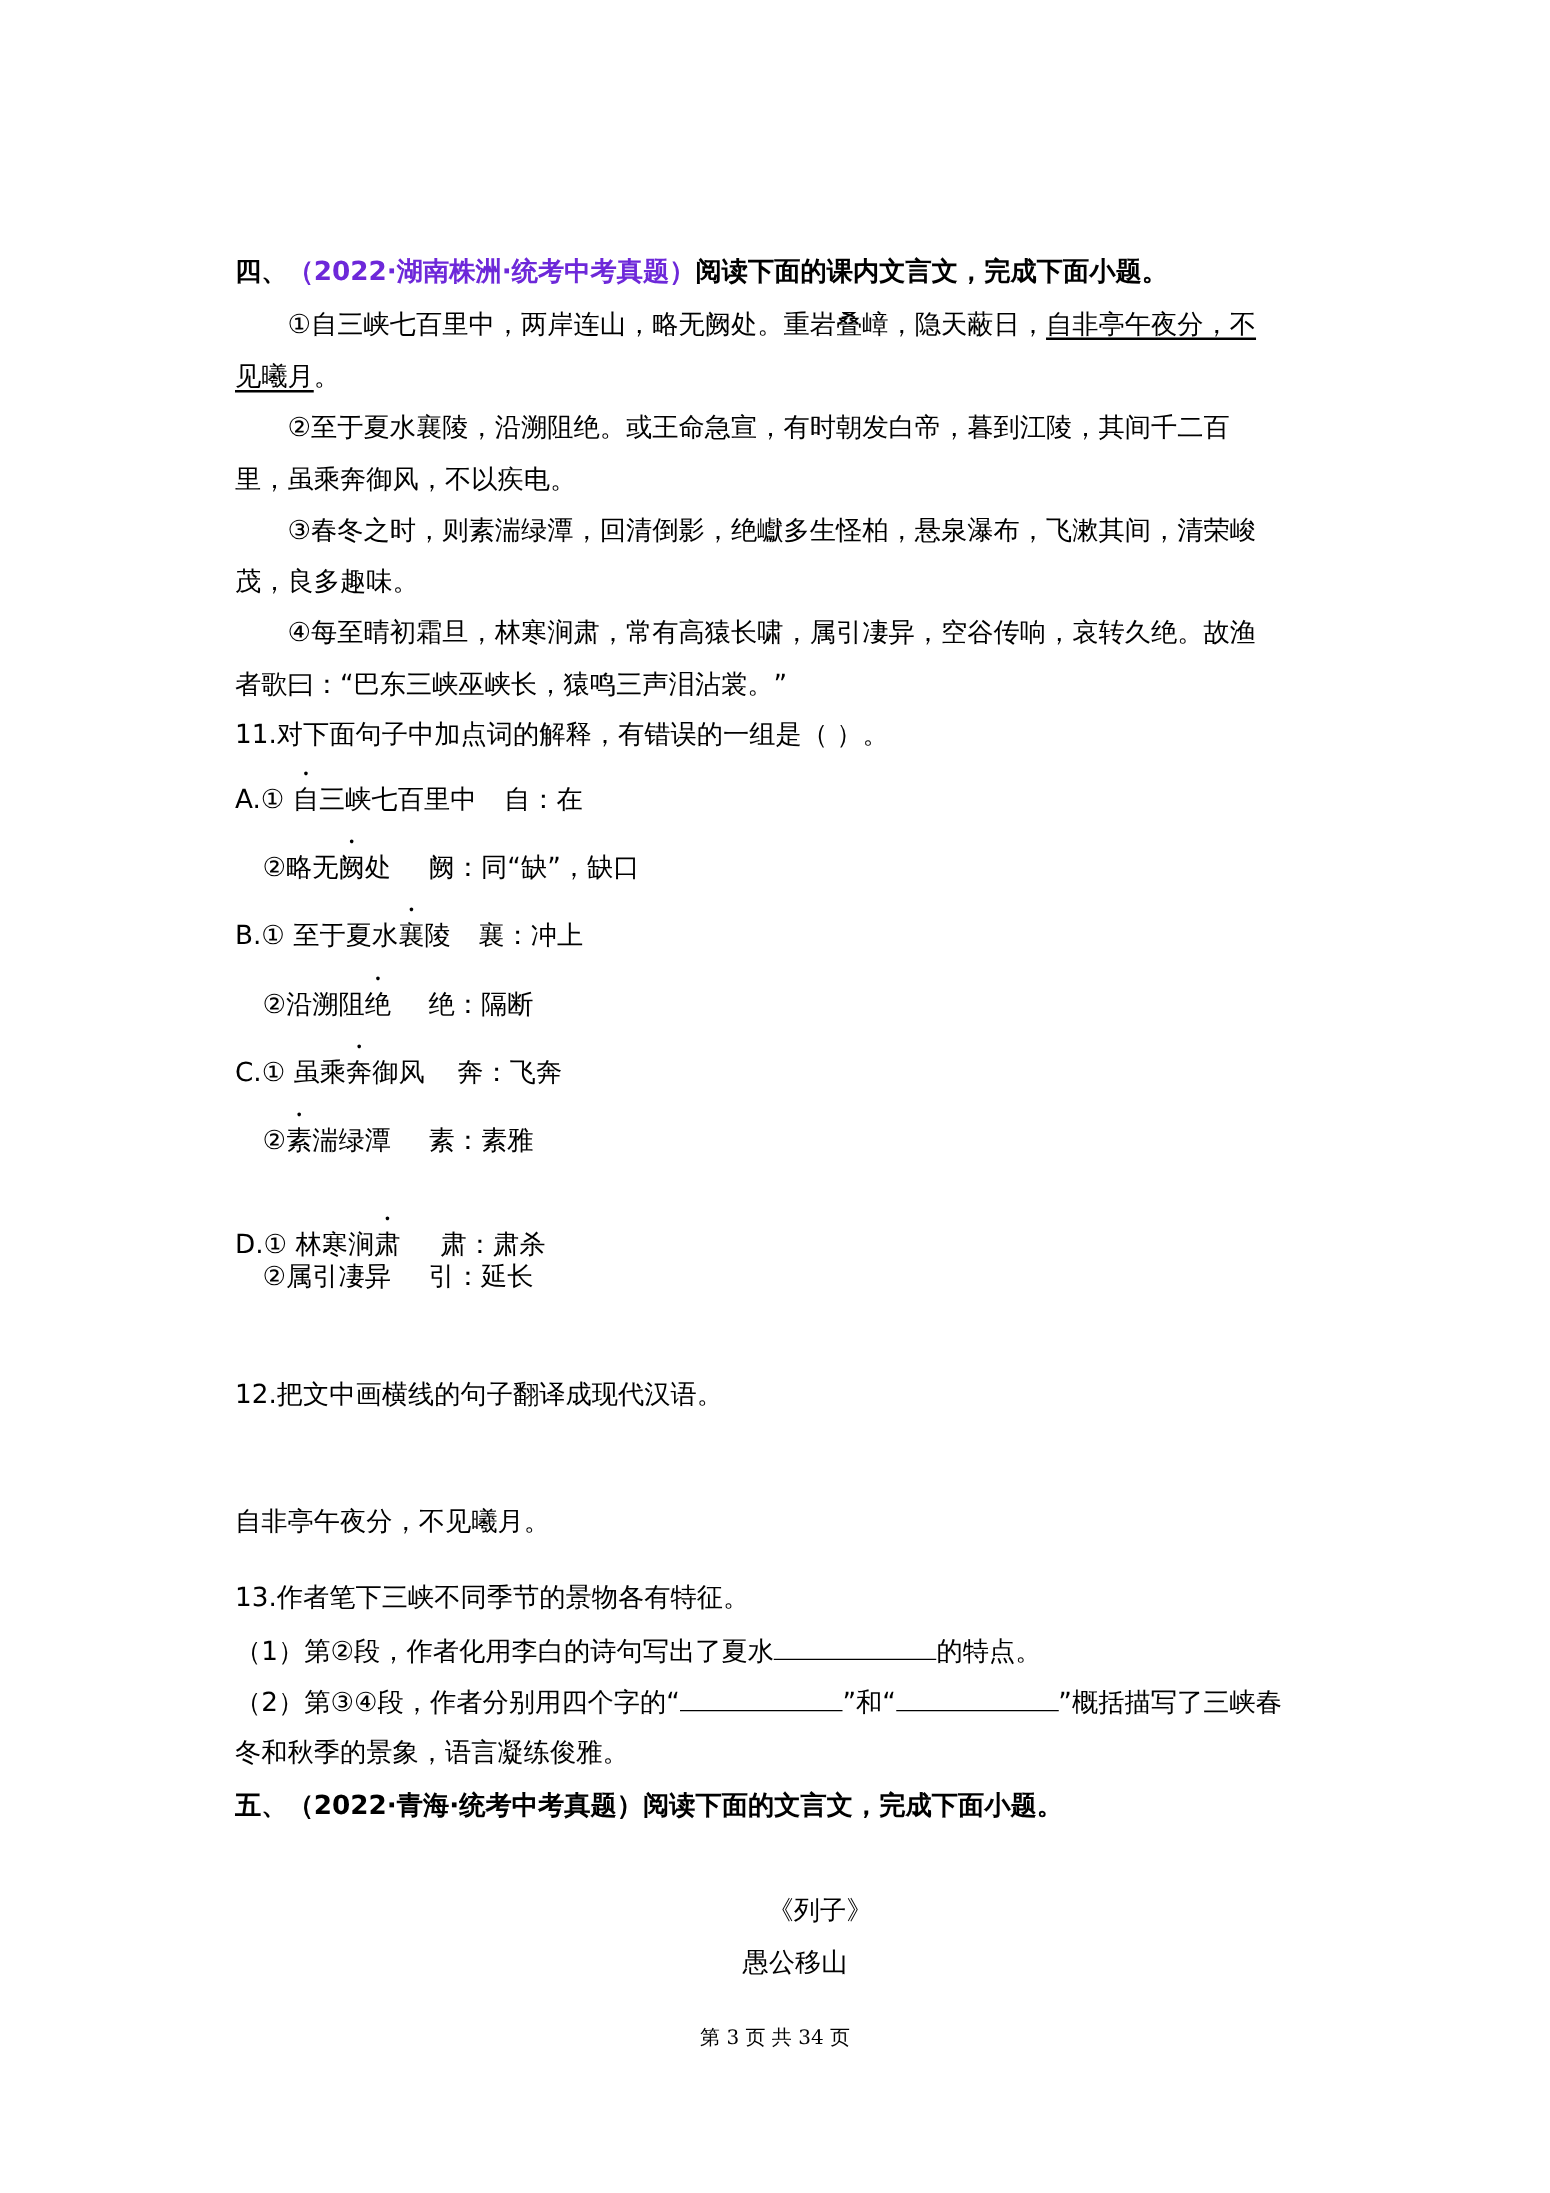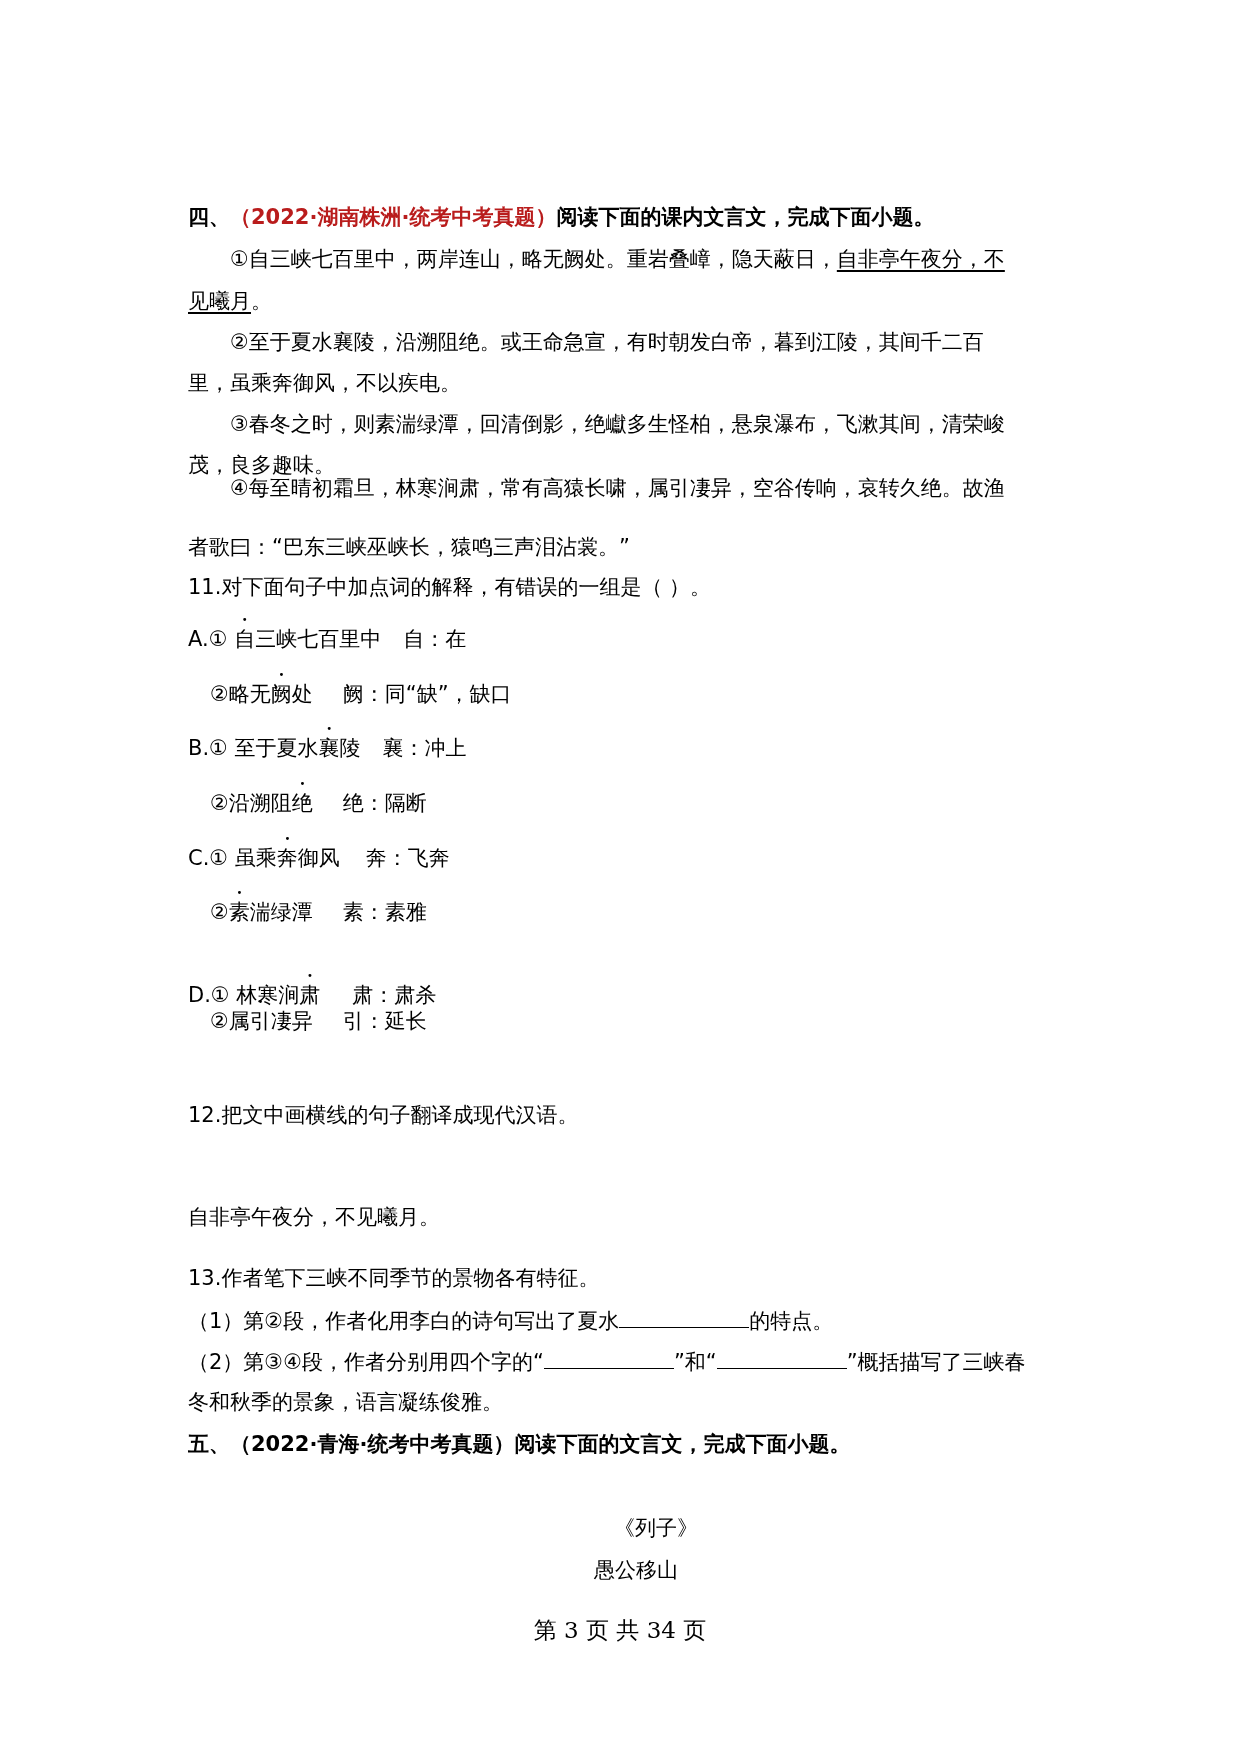--- a/index.html
+++ b/index.html
@@ -2,46 +2,46 @@
 <html><head>
 <meta charset="utf-8">
 <style>
   html, body { margin:0; padding:0; background:#ffffff; }
   body { width:1240px; height:1754px; position:relative; overflow:hidden;
          font-family:"DejaVu Sans", sans-serif; color:#000; font-size:21px; }
   .line { position:absolute; left:188px; white-space:nowrap; line-height:30px; }
   .indent { left:230px; }
   .sub { left:210px; }
   .bold { font-weight:bold; }
-  .red { color:#b91c1c; }
+  .red { color:#6d28d9; }
   .ul { text-decoration:underline; text-underline-offset:4px; }
   .blank { display:inline-block; border-bottom:1.5px solid #000; height:22px; vertical-align:baseline; }
   .dot { position:relative; }
   .dot::before { content:"•"; position:absolute; left:50%; top:-22px; transform:translateX(-50%); font-size:10px; }
   .center { position:absolute; left:0; width:1240px; text-align:center; line-height:30px; }
-  .footer { font-family:"DejaVu Serif", serif; font-size:23px; }
+  .footer { font-family:"DejaVu Serif", serif; font-size:16px; }
 </style>
 </head>
 <body>
 
 <div class="line bold" style="top:202px;">
   <span>四、</span><span class="red">（2022·湖南株洲·统考中考真题）</span><span>阅读下面的课内文言文，完成下面小题。</span>
 </div>
 
 <div class="line indent" style="top:244px;">
   <span>①自三峡七百里中，两岸连山，略无阙处。重岩叠嶂，隐天蔽日，</span><span class="ul">自非亭午夜分，不</span>
 </div>
 <div class="line" style="top:286px;">
   <span class="ul">见曦月</span><span>。</span>
 </div>
 <div class="line indent" style="top:327px;">②至于夏水襄陵，沿溯阻绝。或王命急宣，有时朝发白帝，暮到江陵，其间千二百</div>
 <div class="line" style="top:368px;">里，虽乘奔御风，不以疾电。</div>
 <div class="line indent" style="top:409px;">③春冬之时，则素湍绿潭，回清倒影，绝巘多生怪柏，悬泉瀑布，飞漱其间，清荣峻</div>
 <div class="line" style="top:450px;">茂，良多趣味。</div>
-<div class="line indent" style="top:473px;">④每至晴初霜旦，林寒涧肃，常有高猿长啸，属引凄异，空谷传响，哀转久绝。故渔</div>
+<div class="line indent" style="top:491px;">④每至晴初霜旦，林寒涧肃，常有高猿长啸，属引凄异，空谷传响，哀转久绝。故渔</div>
 <div class="line" style="top:532px;">者歌曰：“巴东三峡巫峡长，猿鸣三声泪沾裳。”</div>
 
 <div class="line" style="top:572px;">11.对下面句子中加点词的解释，有错误的一组是（    ）。</div>
 
 <div class="line" style="top:624px;">
   <span>A.① </span><span></span><span class="dot">自</span><span>三峡七百里中</span><span style="display:inline-block;width:22px;"></span><span>自：在</span>
 </div>
 <div class="line sub" style="top:679px;">
   <span>②</span><span>略无</span><span class="dot">阙</span><span>处</span><span style="display:inline-block;width:30px;"></span><span>阙：同“缺”，缺口</span>
 </div>

